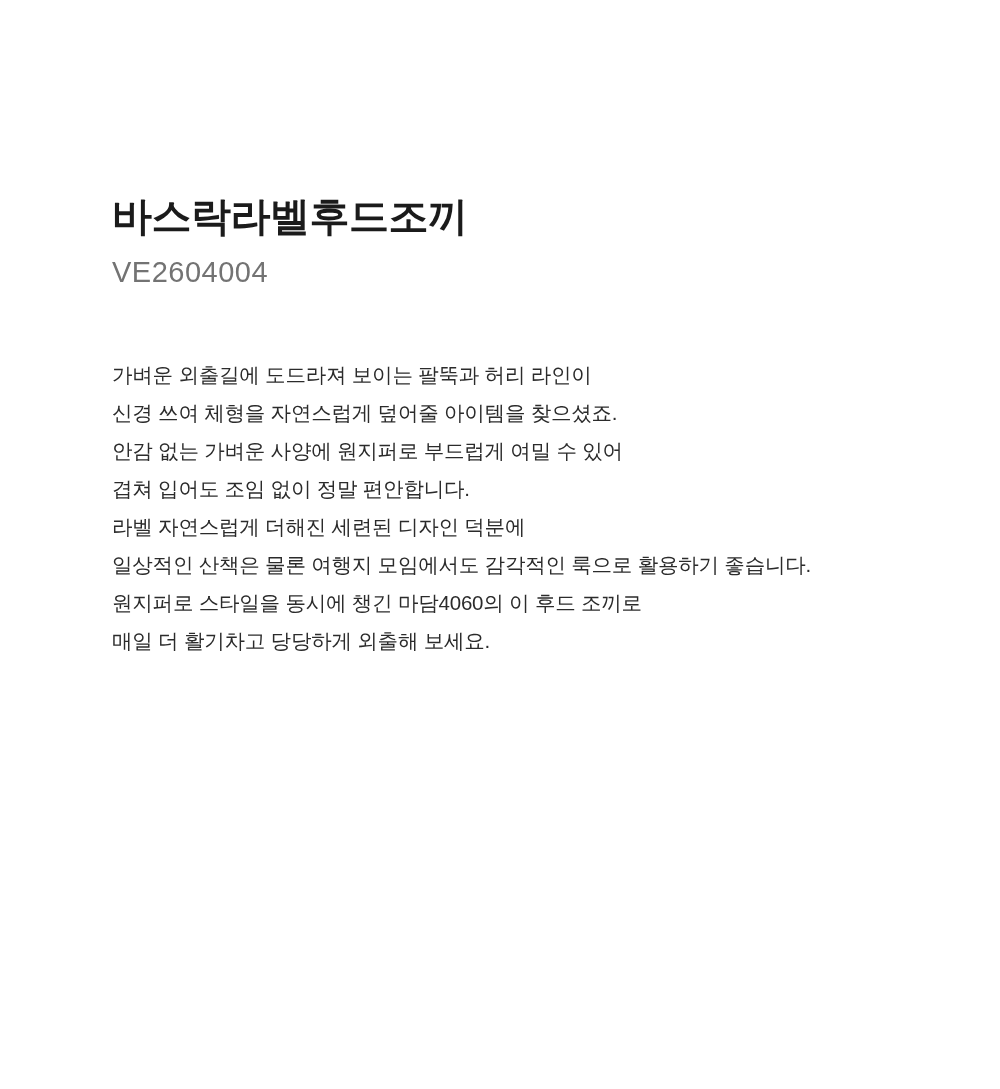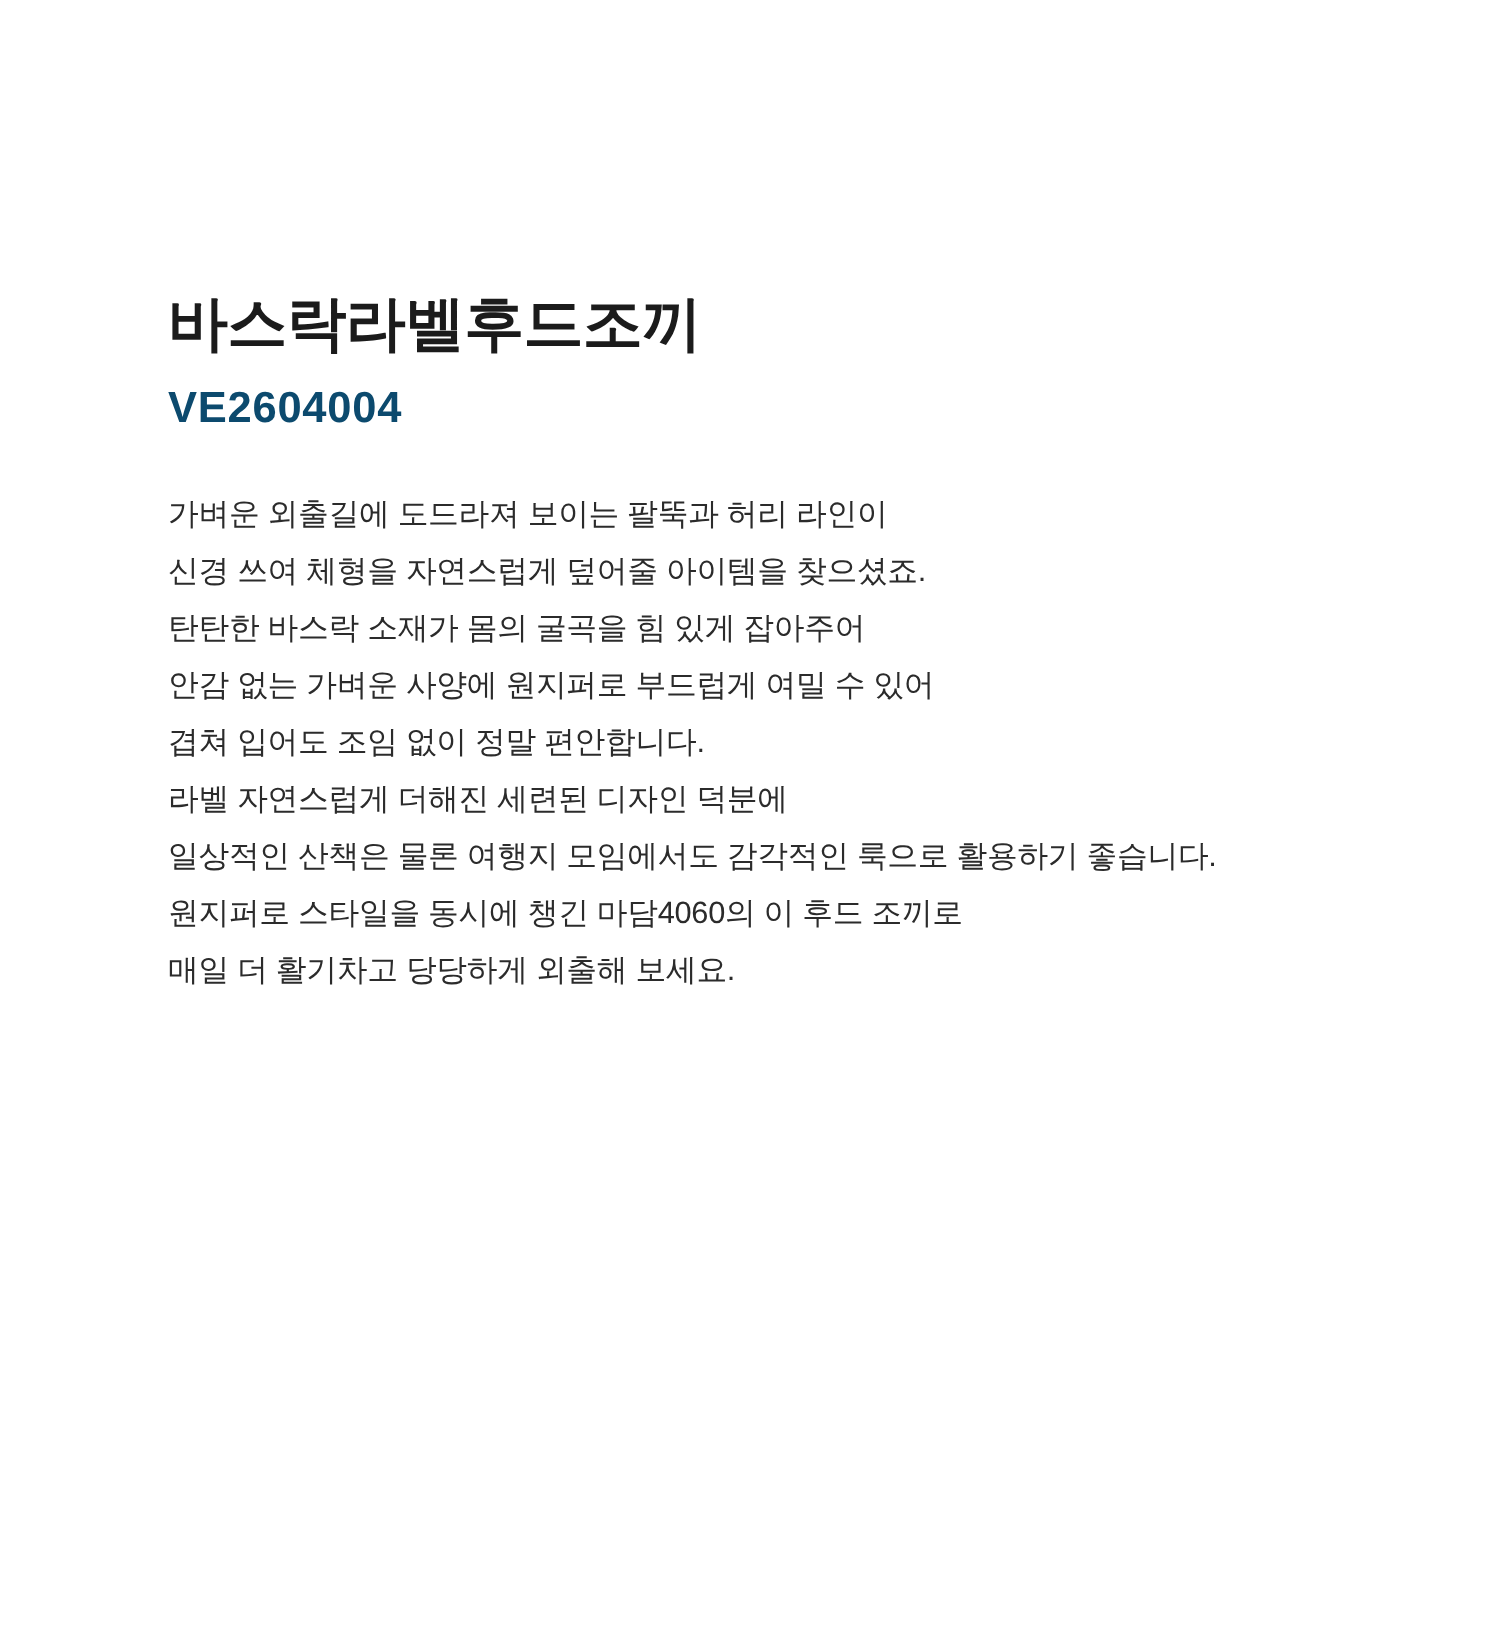--- a/index.html
+++ b/index.html
@@ -29,49 +29,48 @@
   .product-title {
     font-size: 40px;
     font-weight: 700;
     line-height: 1.3;
     letter-spacing: -0.5px;
     color: #1b1b1b;
     margin: 0;
   }
   .product-code {
     font-size: 29px;
-    font-weight: 700;
+    font-weight: 400;
     line-height: 1.3;
     letter-spacing: 0.5px;
-    color: #0c4a6e;
+    color: #737373;
     margin: 12px 0 0 0;
   }
   .description {
-    margin-top: 32px;
+    margin-top: 64px;
   }
   .description p {
     margin: 0;
     font-size: 20.5px;
     line-height: 38px;
     color: #2b2b2b;
     letter-spacing: -0.2px;
     white-space: nowrap;
   }
 </style>
 </head>
 <body>
 
 <div class="page">
   <div class="content">
     <h1 class="product-title">바스락라벨후드조끼</h1>
     <div class="product-code">VE2604004</div>
     <div class="description">
         <p>가벼운 외출길에 도드라져 보이는 팔뚝과 허리 라인이</p>
         <p>신경 쓰여 체형을 자연스럽게 덮어줄 아이템을 찾으셨죠.</p>
-        <p>탄탄한 바스락 소재가 몸의 굴곡을 힘 있게 잡아주어</p>
         <p>안감 없는 가벼운 사양에 원지퍼로 부드럽게 여밀 수 있어</p>
         <p>겹쳐 입어도 조임 없이 정말 편안합니다.</p>
         <p>라벨 자연스럽게 더해진 세련된 디자인 덕분에</p>
         <p>일상적인 산책은 물론 여행지 모임에서도 감각적인 룩으로 활용하기 좋습니다.</p>
         <p>원지퍼로 스타일을 동시에 챙긴 마담4060의 이 후드 조끼로</p>
         <p>매일 더 활기차고 당당하게 외출해 보세요.</p>
       </div>
   </div>
 </div>
 

